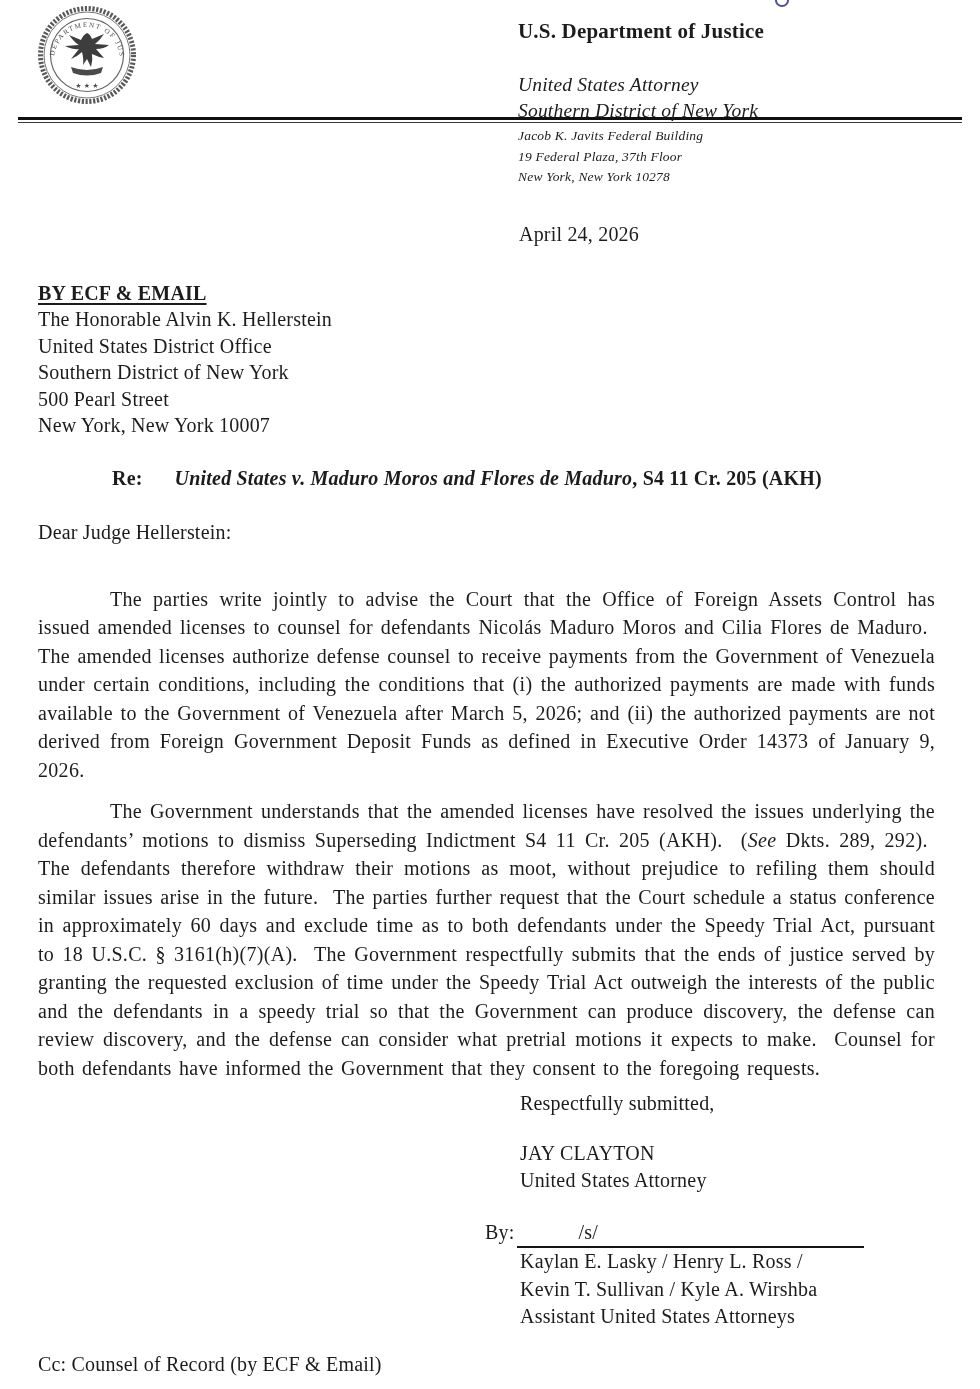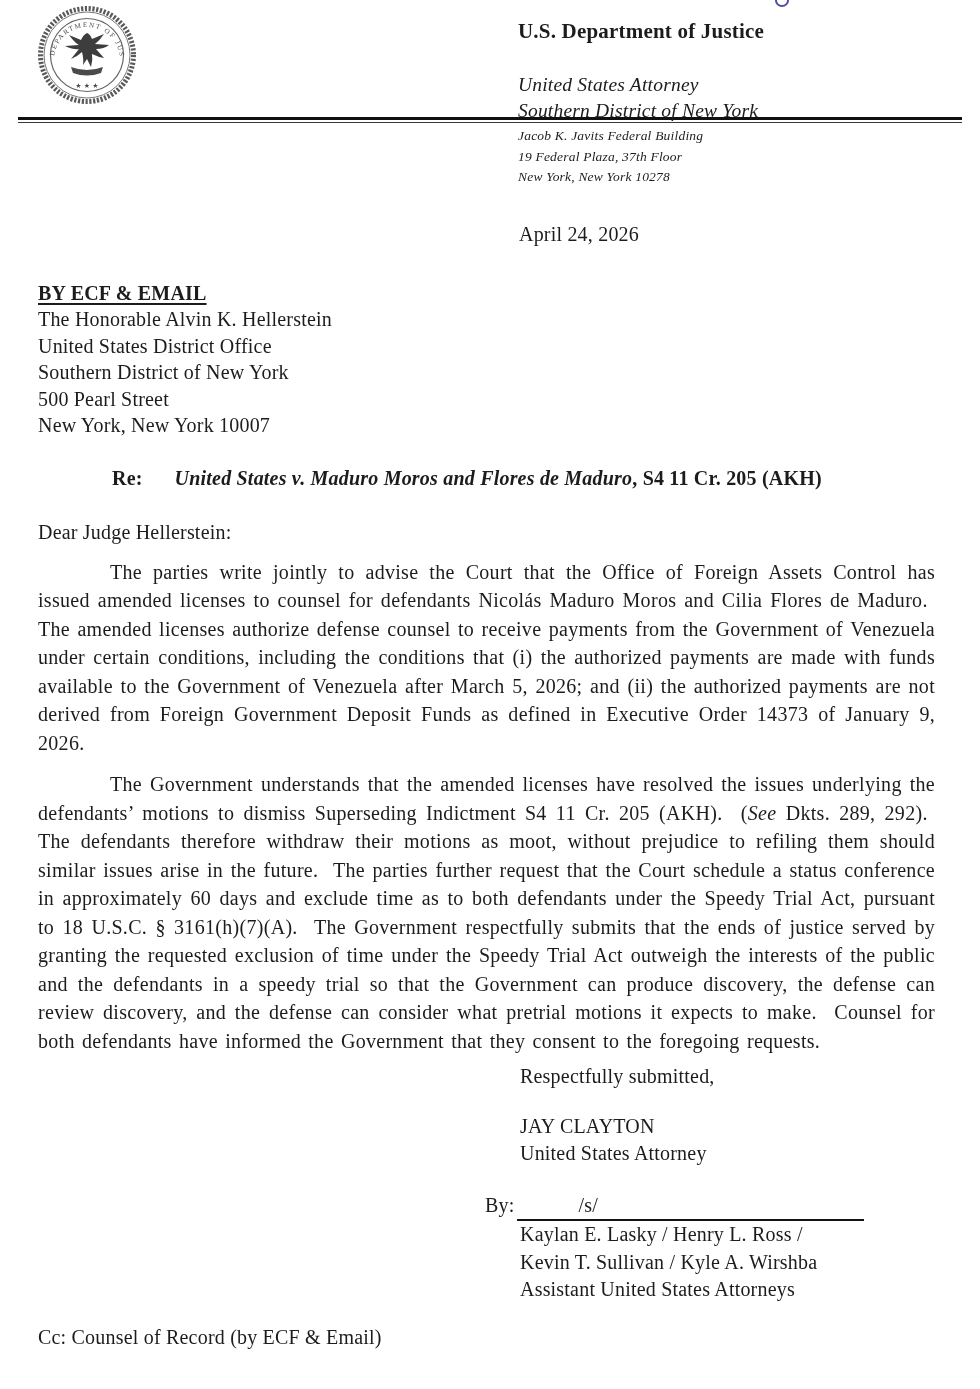--- a/index.html
+++ b/index.html
@@ -48,21 +48,21 @@
   .re-line { margin:26px 0 0 112px; font-size:20px; font-weight:bold; line-height:27px; }
   .re-case { margin-left:32px; font-style:italic; }
   .salutation { margin:27px 0 0 38px; font-size:20px; line-height:27px; }
   
   .body-copy { margin:0 45px 0 38px; }
   .body-copy p {
     font-size:20px; line-height:28.5px;
     text-align:justify; text-indent:72px;
     letter-spacing:0.3px; word-spacing:2px;
   }
-  .para-1 { margin-top:12px; }
+  .para-1 { margin-top:39px; }
   .para-2 { margin-top:13px; }
   .cite-italic { font-style:italic; }
   
   .closing { font-size:20px; line-height:27.5px; }
   .cl-indent { margin-left:520px; }
   .respectfully { margin-top:8px; }
   .sig-name { margin-top:22px; }
   .by-row { margin-left:485px; margin-top:24px; white-space:nowrap; }
   .sig-line {
     display:inline-block; width:347px; margin-left:2px;

